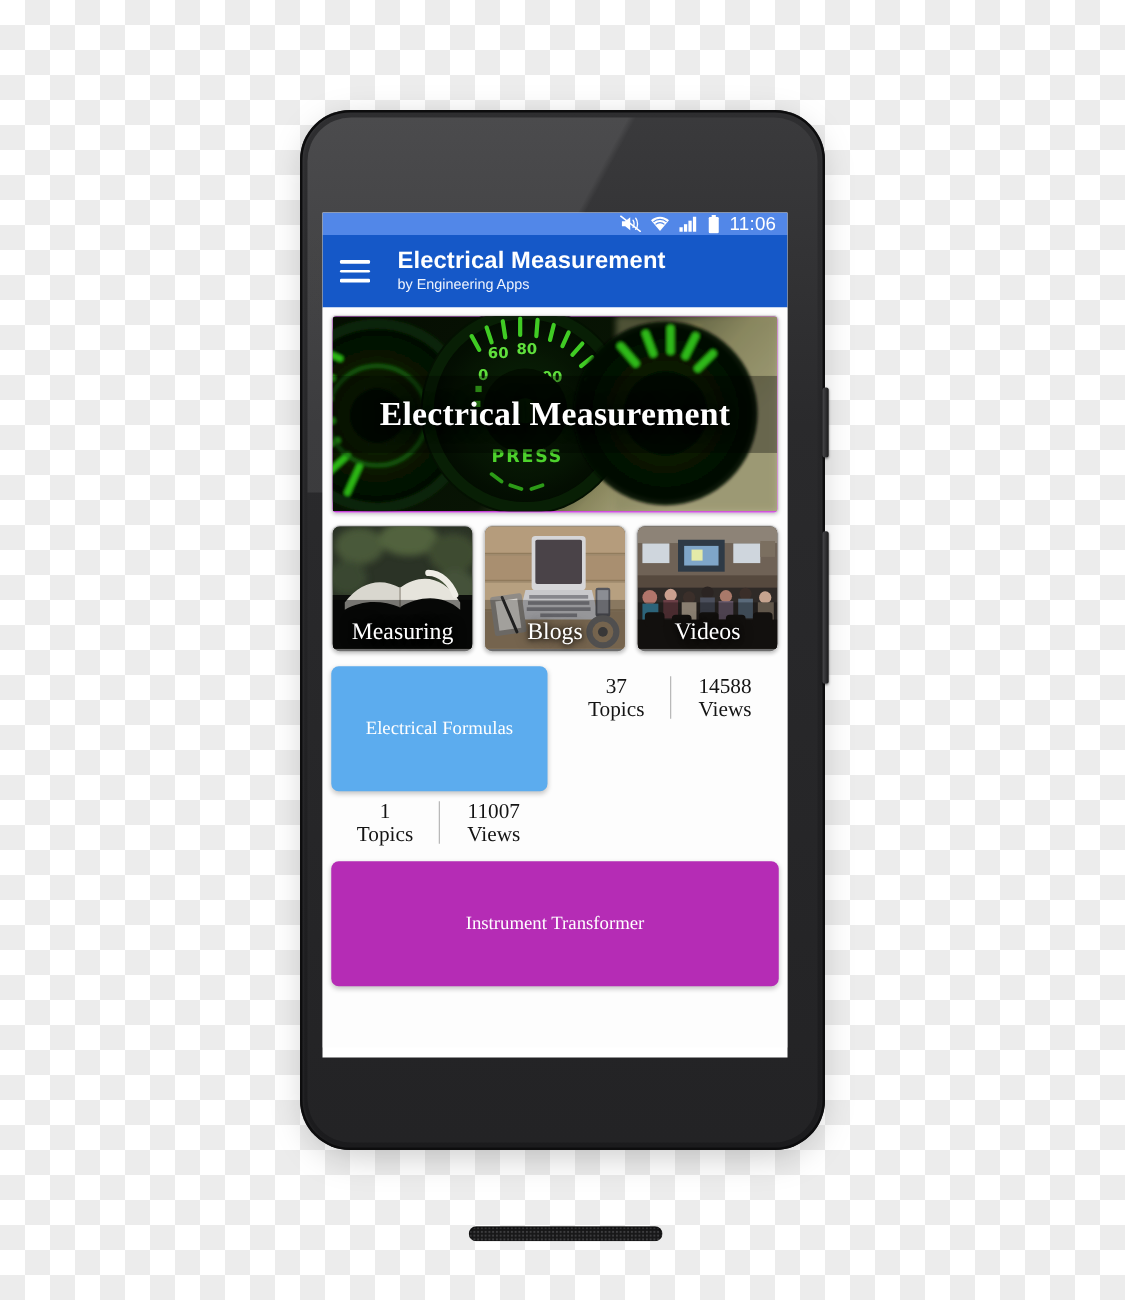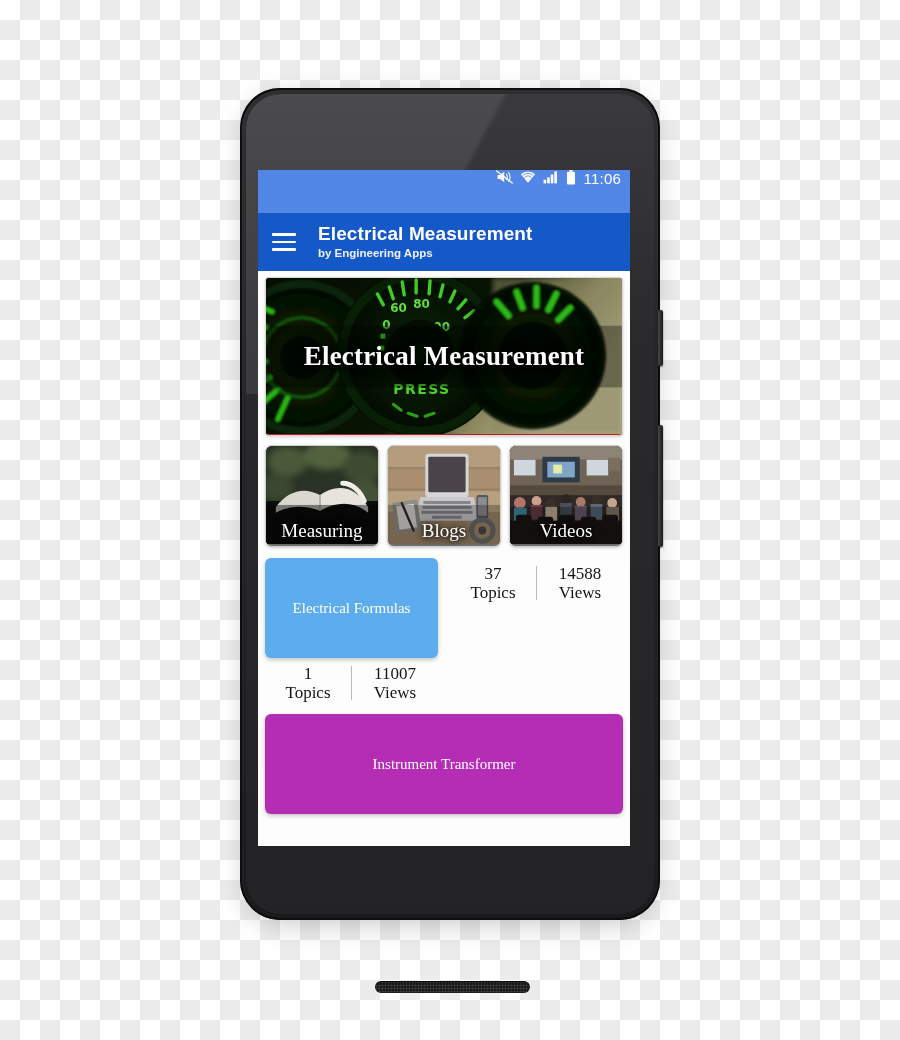--- a/index.html
+++ b/index.html
@@ -116,24 +116,24 @@
     top: 82px;
     width: 372px;
     height: 676px;
     background: #ffffff;
     overflow: hidden;
   }
 
   
   #status-bar {
     position: relative;
-    height: 43px;
+    height: 18px;
     background: #5287e8;
     display: flex;
-    align-items: flex-start;
+    align-items: center;
     justify-content: flex-end;
     padding-right: 9px;
     gap: 7px;
     color: #ffffff;
   }
   #status-bar .sb-icon { display: block; }
   #status-time {
     font-size: 15px;
     font-weight: 400;
     letter-spacing: .2px;
@@ -176,41 +176,41 @@
   }
   #app-title {
     color: #ffffff;
     font-size: 19px;
     font-weight: bold;
     letter-spacing: .1px;
   }
   #app-subtitle {
     color: #eef3fd;
     font-size: 11.5px;
-    font-weight: bold;
+    font-weight: normal;
     margin-top: 2px;
   }
 
   
   #content {
     position: relative;
     background: #fdfdfd;
     padding: 6px 7px 0 7px;
     height: 592px;
     box-sizing: border-box;
   }
 
   
   #hero {
     position: relative;
     height: 157px;
     border-radius: 4px;
     overflow: hidden;
     border: 1px solid #d8d8d8;
-    background: #b91c1c;
+    background: #d946ef;
     box-shadow: 0 1px 3px rgba(0,0,0,0.18);
   }
   #hero-art { position: absolute; inset: 0; }
   #hero-title {
     position: absolute;
     left: 0; right: 0;
     top: 50%;
     transform: translateY(-52%);
     text-align: center;
     color: #ffffff;

